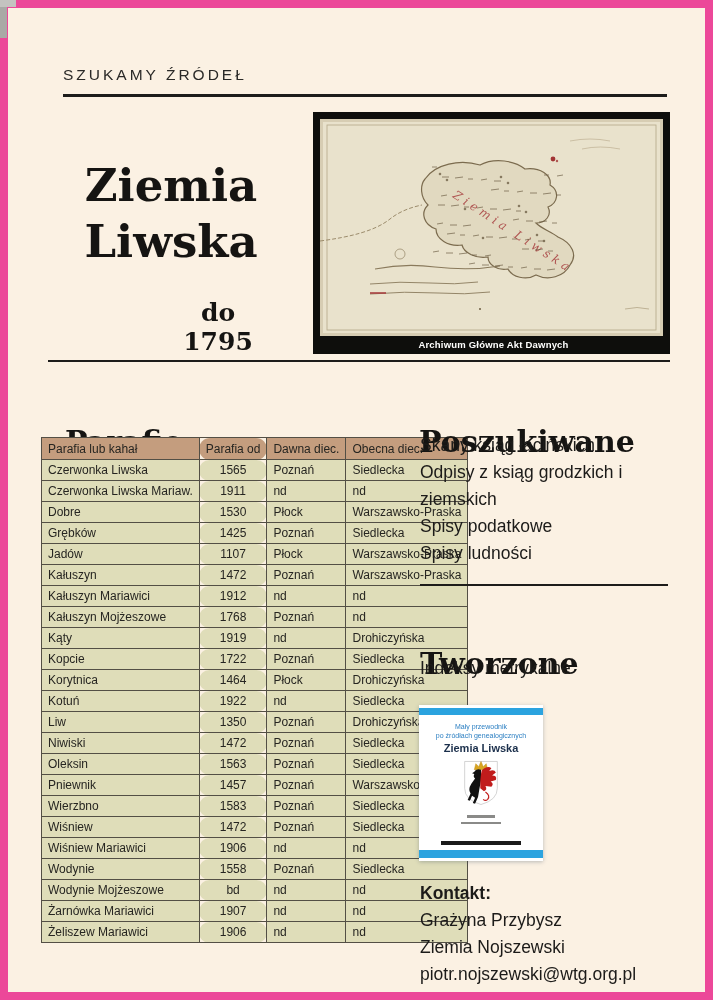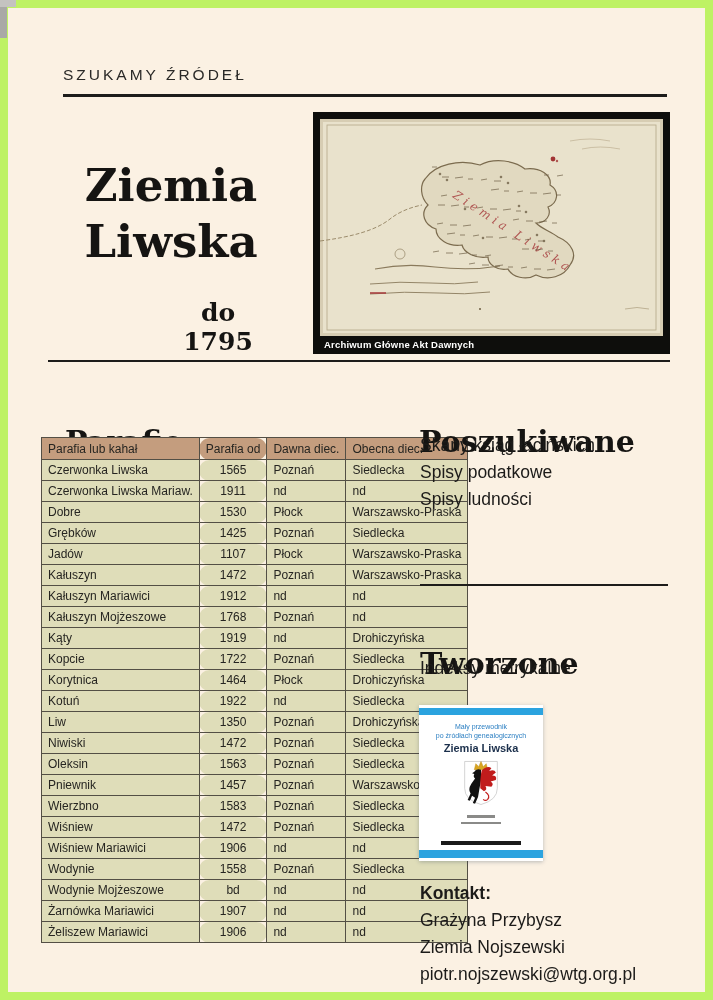--- a/index.html
+++ b/index.html
@@ -1,36 +1,36 @@
 <!DOCTYPE html>
 <html><head>
 <meta charset="utf-8">
 <style>
   * { margin:0; padding:0; box-sizing:border-box; }
   html,body { background:#ffffff; }
   body { font-family:"Liberation Sans", sans-serif; color:#1d1c1a; }
-  .canvas { position:relative; width:713px; height:1000px; background:#bef264; overflow:hidden; }
+  .canvas { position:relative; width:713px; height:1000px; background:#ec4899; overflow:hidden; }
   .page { position:absolute; left:8px; top:8px; width:697px; height:984px; background:#fbf1e3; }
   .corner-artifact { position:absolute; left:0; top:0; width:7px; height:38px; background:#a9a9a6; }
   .corner-artifact2 { position:absolute; left:0; top:0; width:16px; height:7px; background:#c4c3c0; }
 
   .eyebrow { position:absolute; left:55px; top:58px; font-size:15.5px; letter-spacing:3px; font-weight:500; color:#2a2927; }
   .rule { position:absolute; background:#1d1c1a; }
   .rule-top { left:55px; top:86px; width:604px; height:3px; }
   .rule-mid { left:40px; top:352px; width:622px; height:2px; }
   .rule-right { left:412px; top:576px; width:248px; height:2px; }
 
   .hero-title { position:absolute; left:58px; top:150px; width:210px; text-align:center;
     font-family:"DejaVu Serif", serif; font-weight:700; font-size:45px; line-height:1.25; color:#151412; }
   .hero-sub { position:absolute; left:160px; top:290px; width:100px; text-align:center;
     font-family:"DejaVu Serif", serif; font-weight:700; font-size:25px; color:#151412; }
 
   .map-frame { position:absolute; left:305px; top:104px; width:357px; height:242px; background:#0e0e0c; padding:7px 7px 0 7px; }
   .map-paper { width:343px; height:217px; background:#e9e2cc; position:relative; overflow:hidden; }
-  .map-caption { height:18px; color:#ffffff; font-size:9.5px; font-weight:700; padding:3px 0 14px 4px; letter-spacing:.2px; }
+  .map-caption { height:18px; color:#ffffff; font-size:9.5px; font-weight:700; padding:3px 0 14px 4px; letter-spacing:.2px;text-align:center; }
 
   .section-heading { position:absolute; font-family:"DejaVu Serif", serif; font-weight:700; font-size:30px; color:#151412;margin-top:40px; }
   .h-parafie { left:57px; top:376px; }
   .h-poszukiwane { left:411px; top:376px; }
   .h-tworzone { left:412px; top:598px; }
 
   table.parafie { position:absolute; left:33px; top:429px; width:362px; border-collapse:collapse;
     font-size:12px; color:#262521; }
   table.parafie th, table.parafie td { border:1px solid #534f45; height:21px; padding:0 6px; text-align:left; font-weight:400; white-space:nowrap; }
   table.parafie th { background:#c49d7e; height:22px; }
@@ -326,20 +326,21 @@
             <td>1906</td>
             <td>nd</td>
             <td>nd</td>
           </tr>
         </tbody>
     </table>
 
     <div class="section-heading h-poszukiwane">Poszukiwane</div>
     <div class="wanted-list">
       <div>Skany ksiąg łacińskich</div>
+      <div>Odpisy z ksiąg grodzkich i ziemskich</div>
       <div>Spisy podatkowe</div>
       <div>Spisy ludności</div>
     </div>
 
     <div class="rule rule-right"></div>
     <div class="section-heading h-tworzone">Tworzone</div>
     <div class="made-text">Indeksy metrykalne</div>
 
     <div class="book-cover">
       <div class="book-band band-top"></div>

